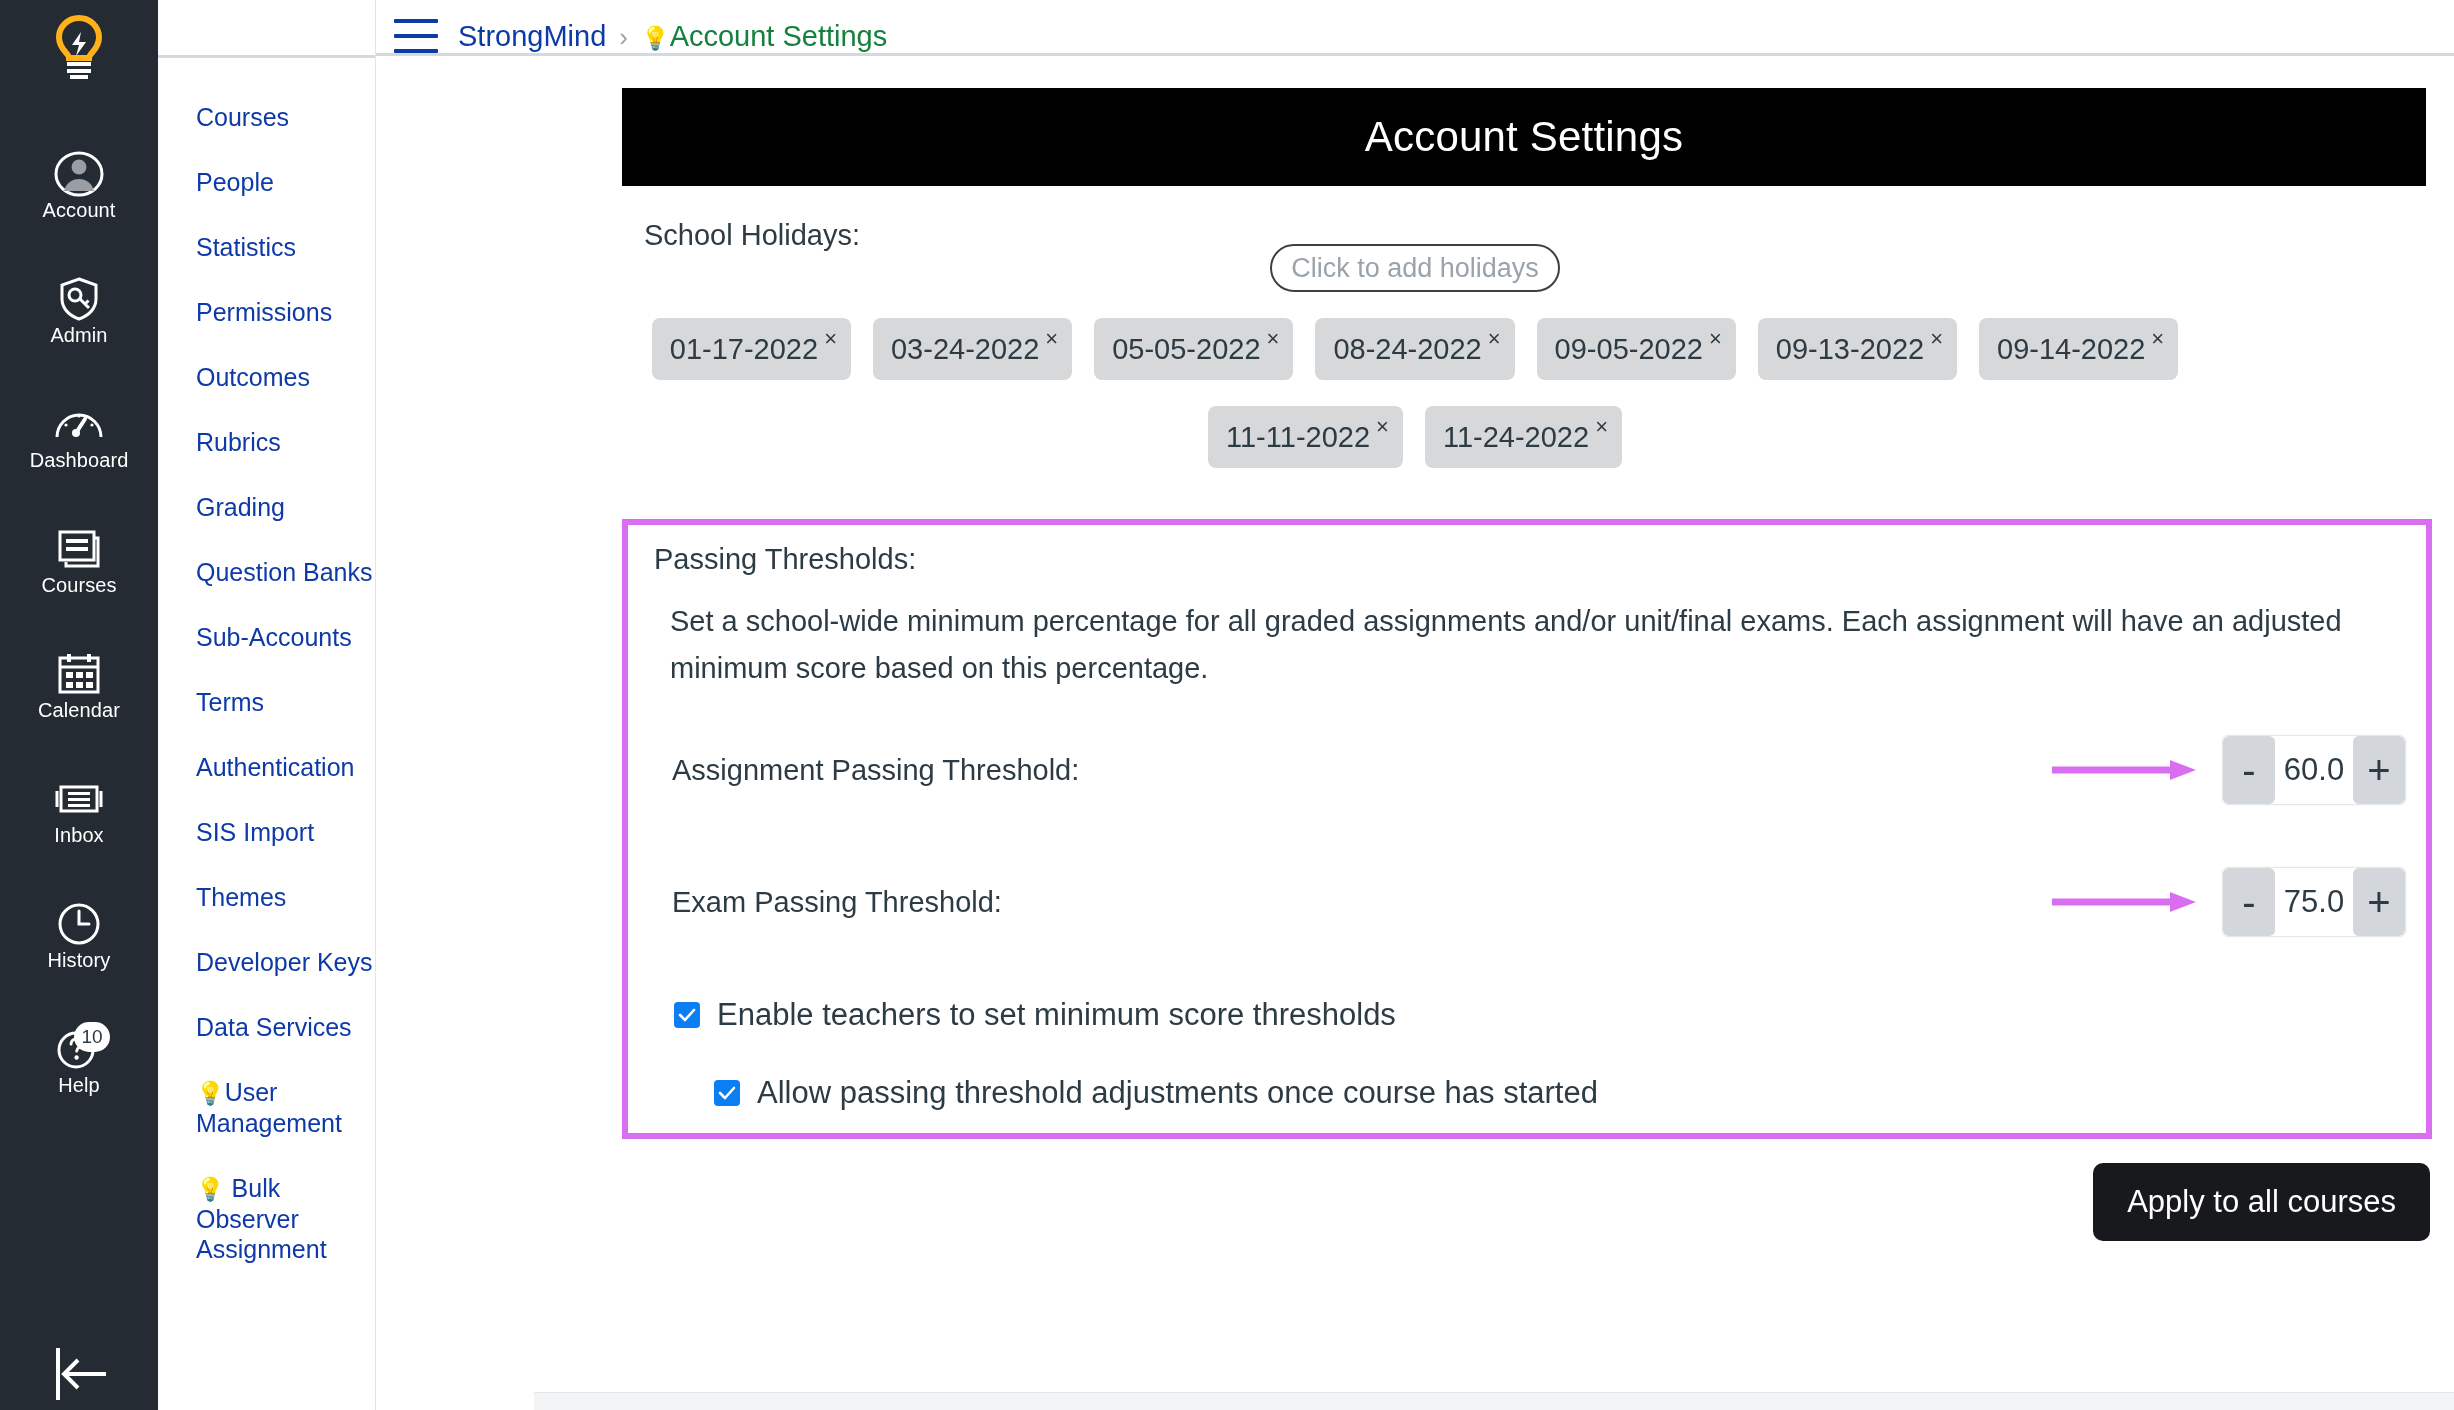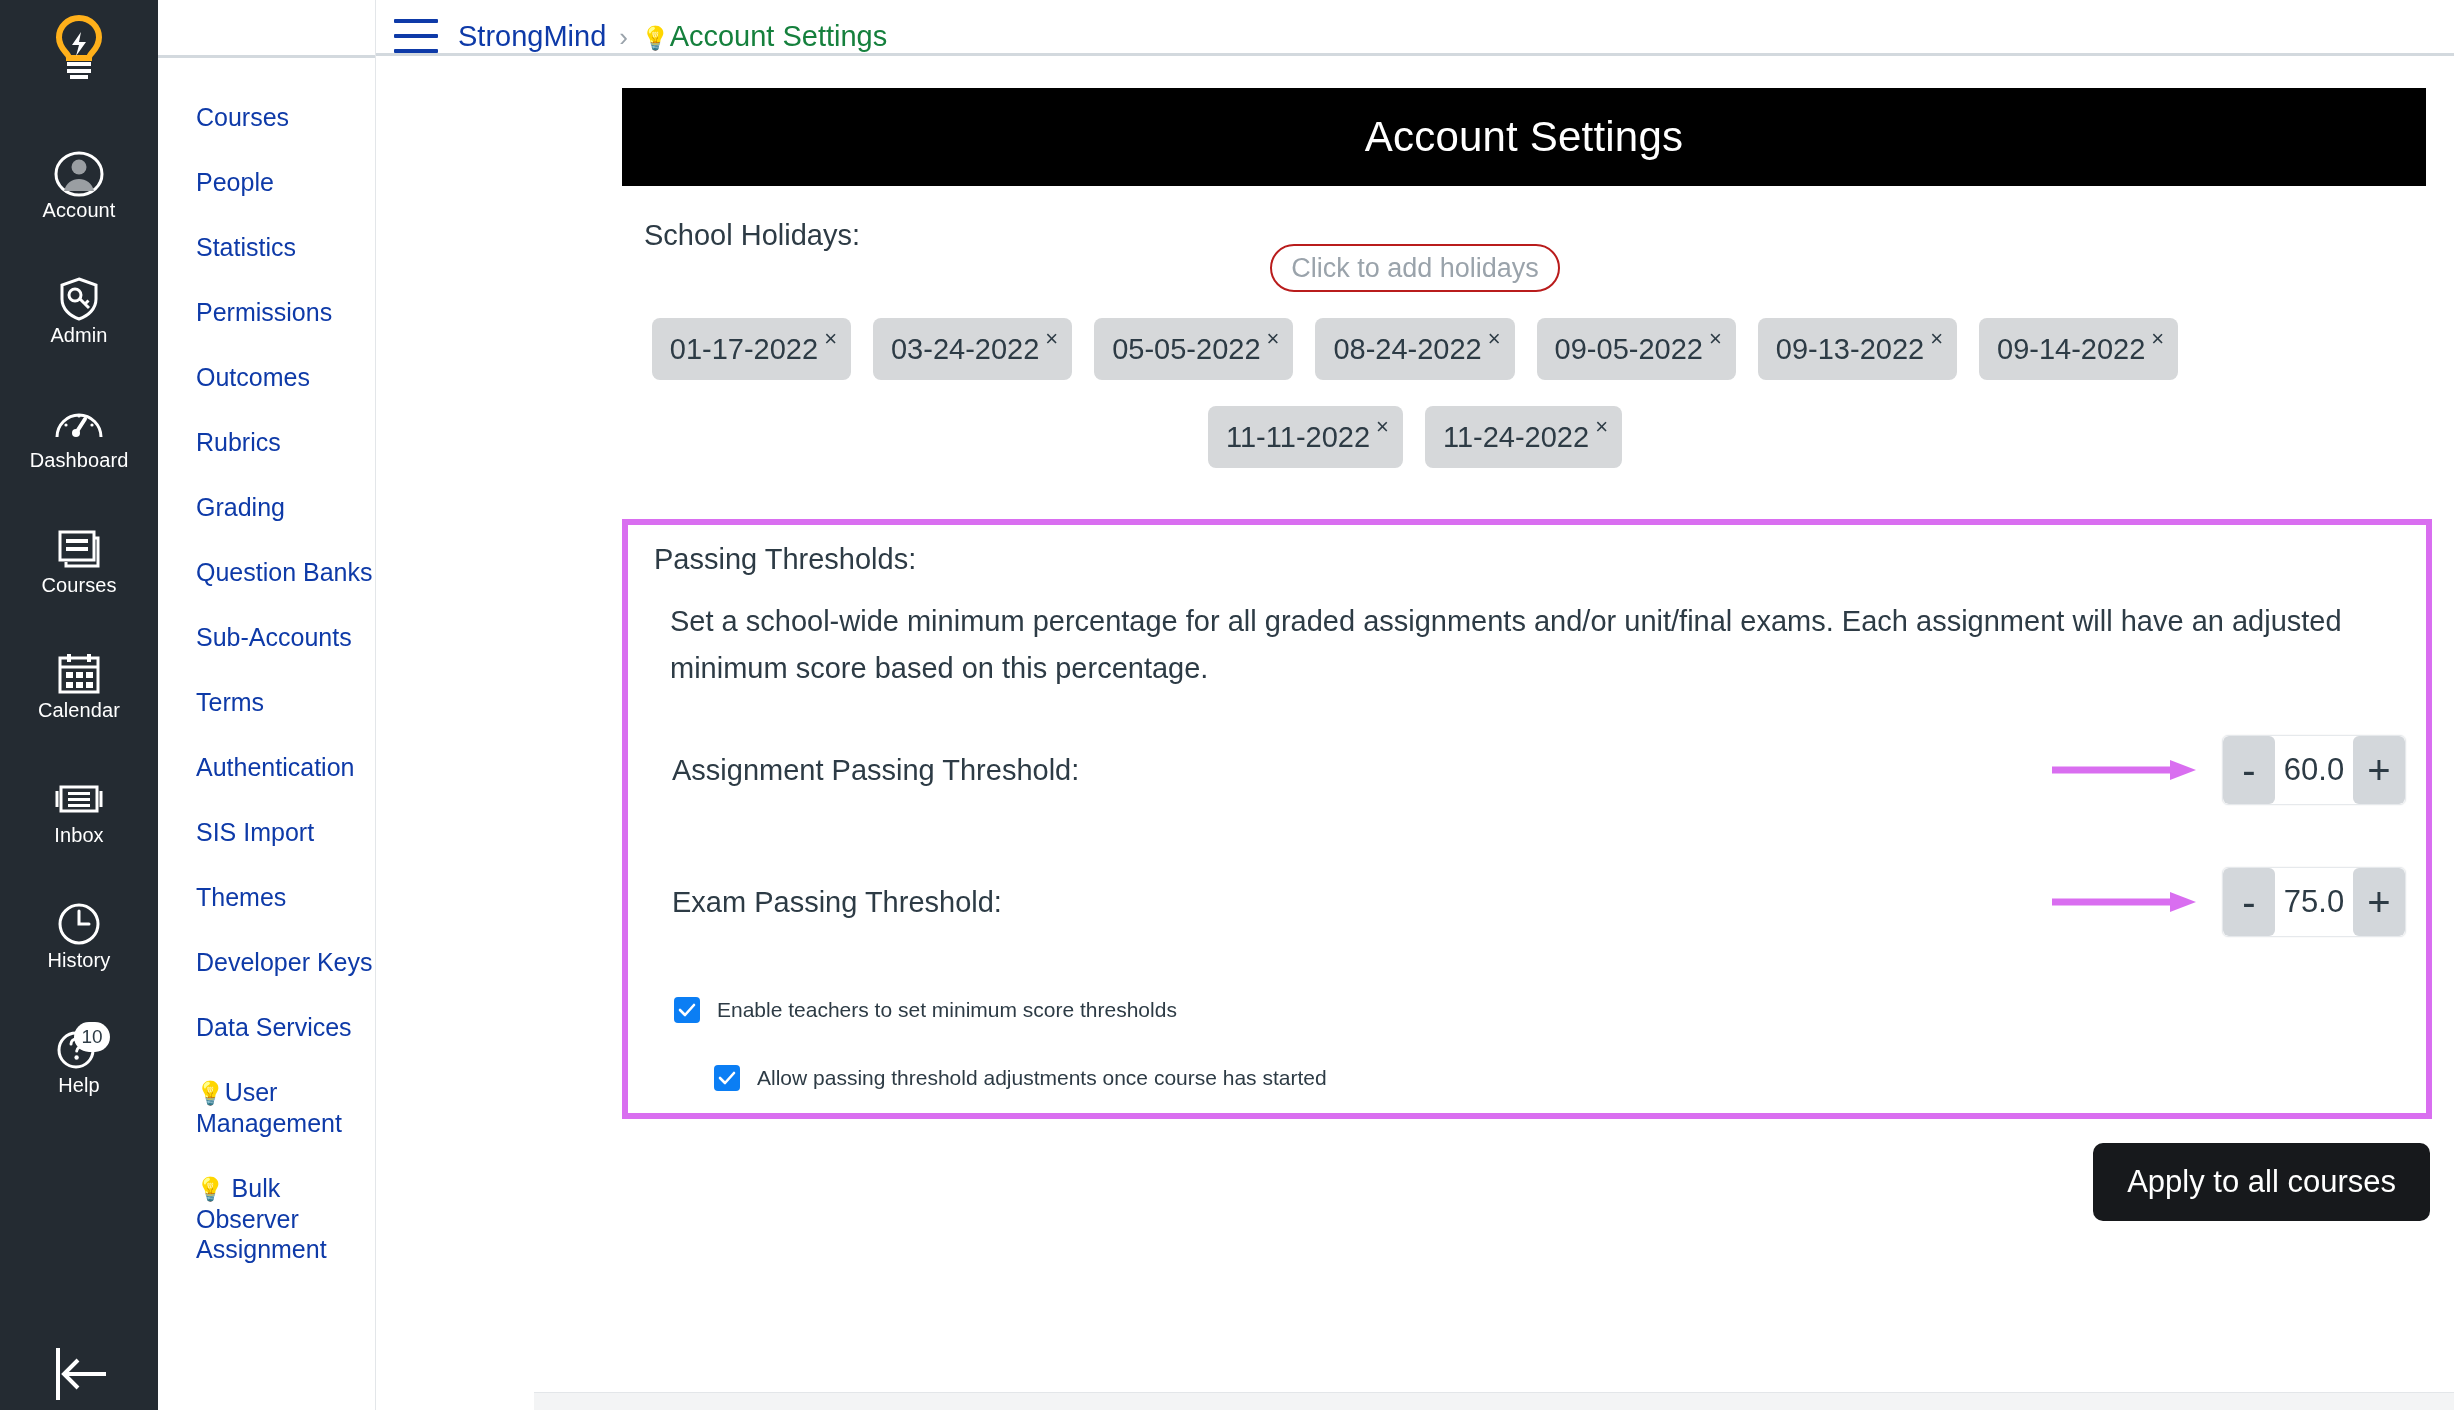--- a/index.html
+++ b/index.html
@@ -100,21 +100,21 @@
     height: 98px; display: flex; align-items: center; justify-content: center;
   }
   .page-banner h1 { font-size: 42px; font-weight: 400; letter-spacing: .2px; }
 
   .section-label {
     margin: 33px 0 0 268px;
     font-size: 29px; color: #2d3b45;
   }
   .holiday-input-row { display: flex; justify-content: center; margin-top: -8px; }
   .holiday-input {
-    width: 290px; height: 48px; border: 2px solid #b91c1c;
+    width: 290px; height: 48px; border: 2px solid #404040;
     border-radius: 24px; background: #ffffff;
     color: #9aa3ab; font-size: 27px;
     display: flex; align-items: center; justify-content: center;
     cursor: text;
   }
   .chips-row {
     display: flex; justify-content: center; align-items: flex-start;
     flex-wrap: nowrap; gap: 22px; margin-top: 26px;
   }
   .chip {
@@ -170,21 +170,21 @@
   }
   .cb-row { display: flex; align-items: center; padding-left: 46px; margin-top: 60px; }
   .cb-row.indent { padding-left: 86px; margin-top: 42px; }
   .cbox {
     width: 26px; height: 26px; border-radius: 4px;
     background: #0b7ef4; flex: 0 0 26px;
     display: flex; align-items: center; justify-content: center;
     cursor: pointer; margin-right: 17px;
   }
   .cbox svg { display: block; }
-  .cb-label { font-size: 21px; color: #2d3b45; }
+  .cb-label { font-size: 31px; color: #2d3b45; }
 
   .apply-wrap { display: flex; justify-content: flex-end; padding: 16px 24px 0 0; }
   .apply-btn {
     background: #17191c; color: #ffffff;
     font-size: 31px; font-family: inherit;
     padding: 21px 34px; border: none; border-radius: 10px;
     cursor: pointer;
     margin-top: 8px;
   }
 

